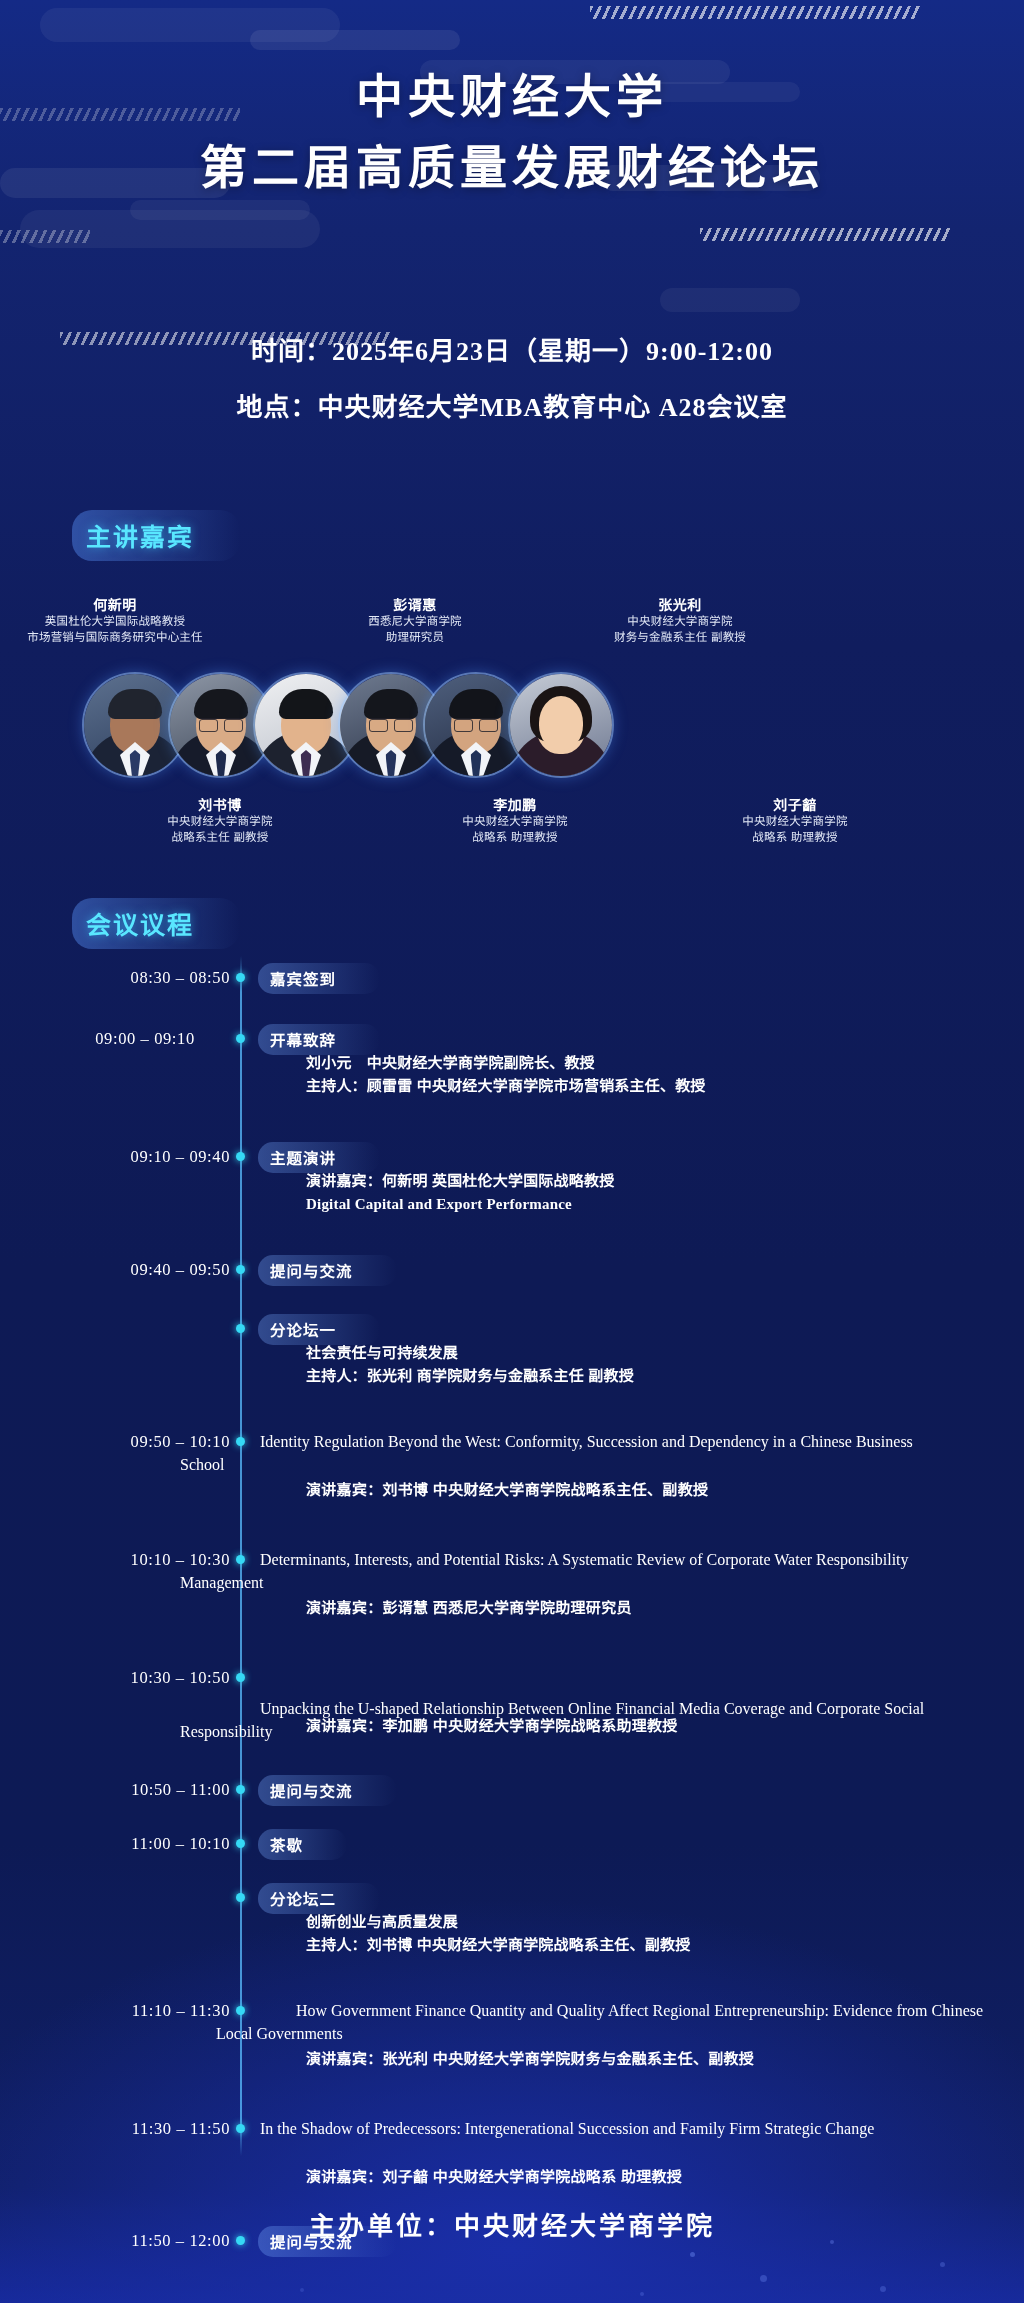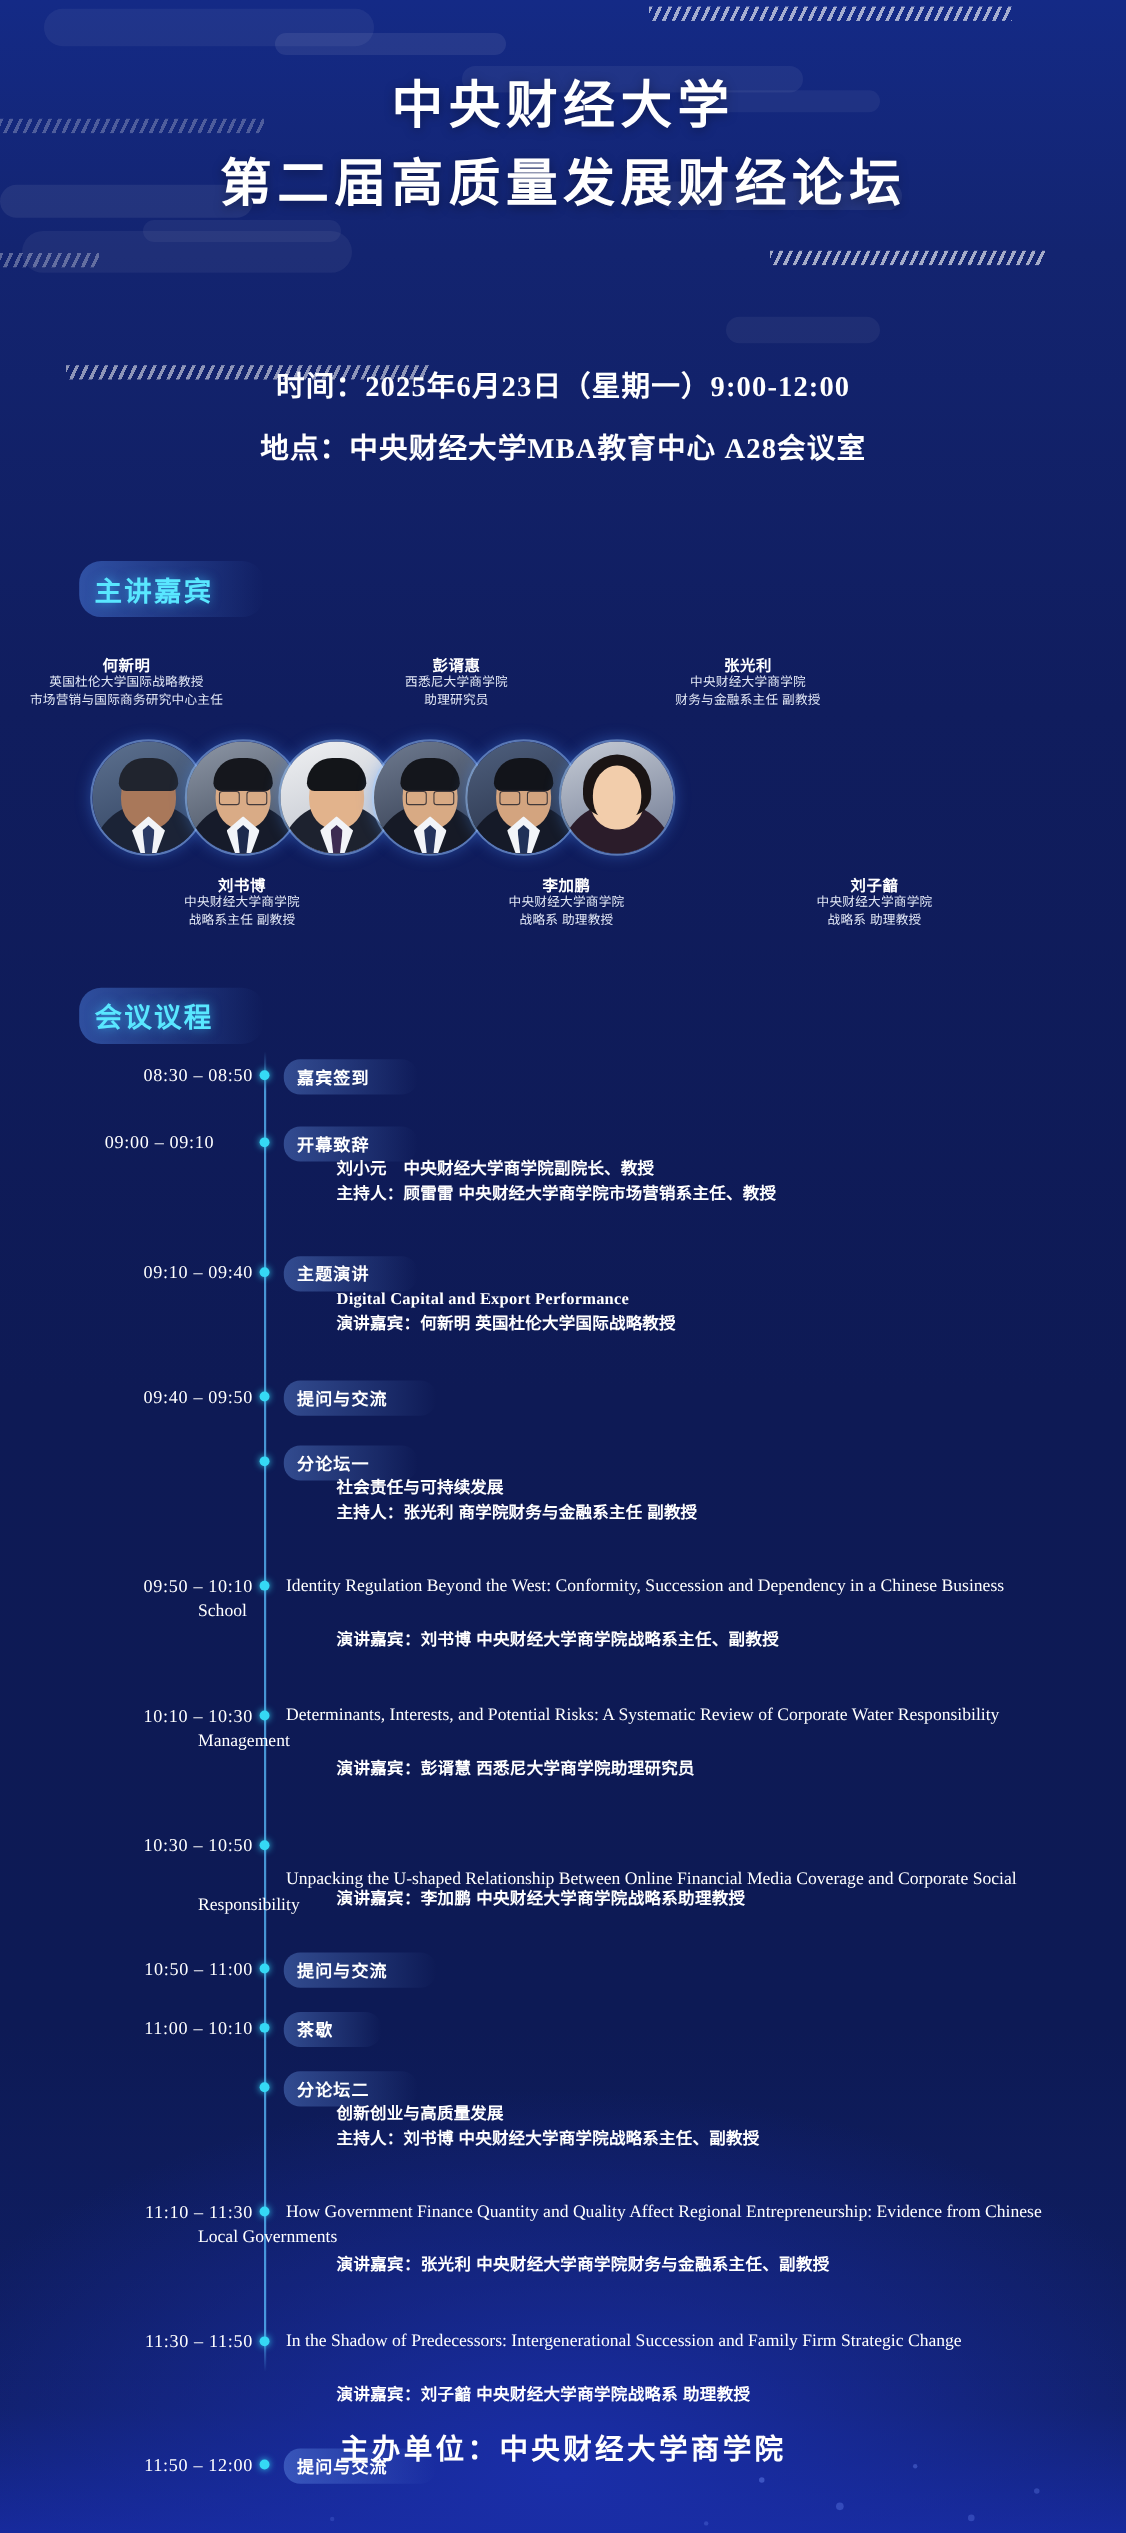--- a/index.html
+++ b/index.html
@@ -484,22 +484,22 @@
         <div class="ag-sub cn">刘小元　中央财经大学商学院副院长、教授</div>
         <div class="ag-sub cn">主持人：顾雷雷 中央财经大学商学院市场营销系主任、教授</div>
       </div>
     </div>
 
     <div class="ag-item">
       <div class="ag-time" style="top:179px;">09:10 – 09:40</div>
       <div class="ag-dot" style="top:184px;"></div>
       <div class="ag-pill" style="top:174px;">主题演讲</div>
       <div class="ag-body" style="top:202px; padding-left:48px;">
+        <div class="ag-sub cn">演讲嘉宾：何新明 英国杜伦大学国际战略教授</div>
         <div class="ag-sub">Digital Capital and Export Performance</div>
-        <div class="ag-sub cn">演讲嘉宾：何新明 英国杜伦大学国际战略教授</div>
       </div>
     </div>
 
     <div class="ag-item">
       <div class="ag-time" style="top:292px;">09:40 – 09:50</div>
       <div class="ag-dot" style="top:297px;"></div>
       <div class="ag-pill" style="top:287px;">提问与交流</div>
     </div>
 
     <div class="ag-item">
@@ -549,21 +549,21 @@
       <div class="ag-pill" style="top:915px;">分论坛二</div>
       <div class="ag-body" style="top:943px; padding-left:48px;">
         <div class="ag-sub cn">创新创业与高质量发展</div>
         <div class="ag-sub cn">主持人：刘书博 中央财经大学商学院战略系主任、副教授</div>
       </div>
     </div>
 
     <div class="ag-item">
       <div class="ag-time" style="top:1033px;">11:10 – 11:30</div>
       <div class="ag-dot" style="top:1038px;"></div>
-      <div class="ag-paper" style="top:1031px;">How Government Finance Quantity and Quality Affect Regional Entrepreneurship: Evidence from Chinese Local Governments</div>
+      <div class="ag-paper" style="top:1031px;margin-left:36px;">How Government Finance Quantity and Quality Affect Regional Entrepreneurship: Evidence from Chinese Local Governments</div>
       <div class="ag-speaker" style="top:1079px; padding-left:48px;">演讲嘉宾：张光利 中央财经大学商学院财务与金融系主任、副教授</div>
     </div>
 
     <div class="ag-item">
       <div class="ag-time" style="top:1151px;">11:30 – 11:50</div>
       <div class="ag-dot" style="top:1156px;"></div>
       <div class="ag-paper" style="top:1149px;">In the Shadow of Predecessors: Intergenerational Succession and Family Firm Strategic Change</div>
       <div class="ag-speaker" style="top:1197px; padding-left:48px;">演讲嘉宾：刘子韽 中央财经大学商学院战略系 助理教授</div>
     </div>
 

